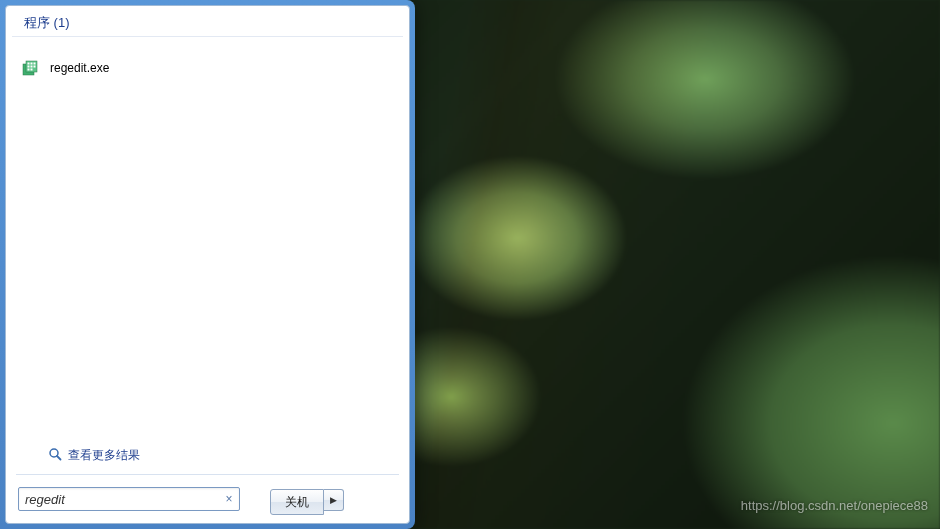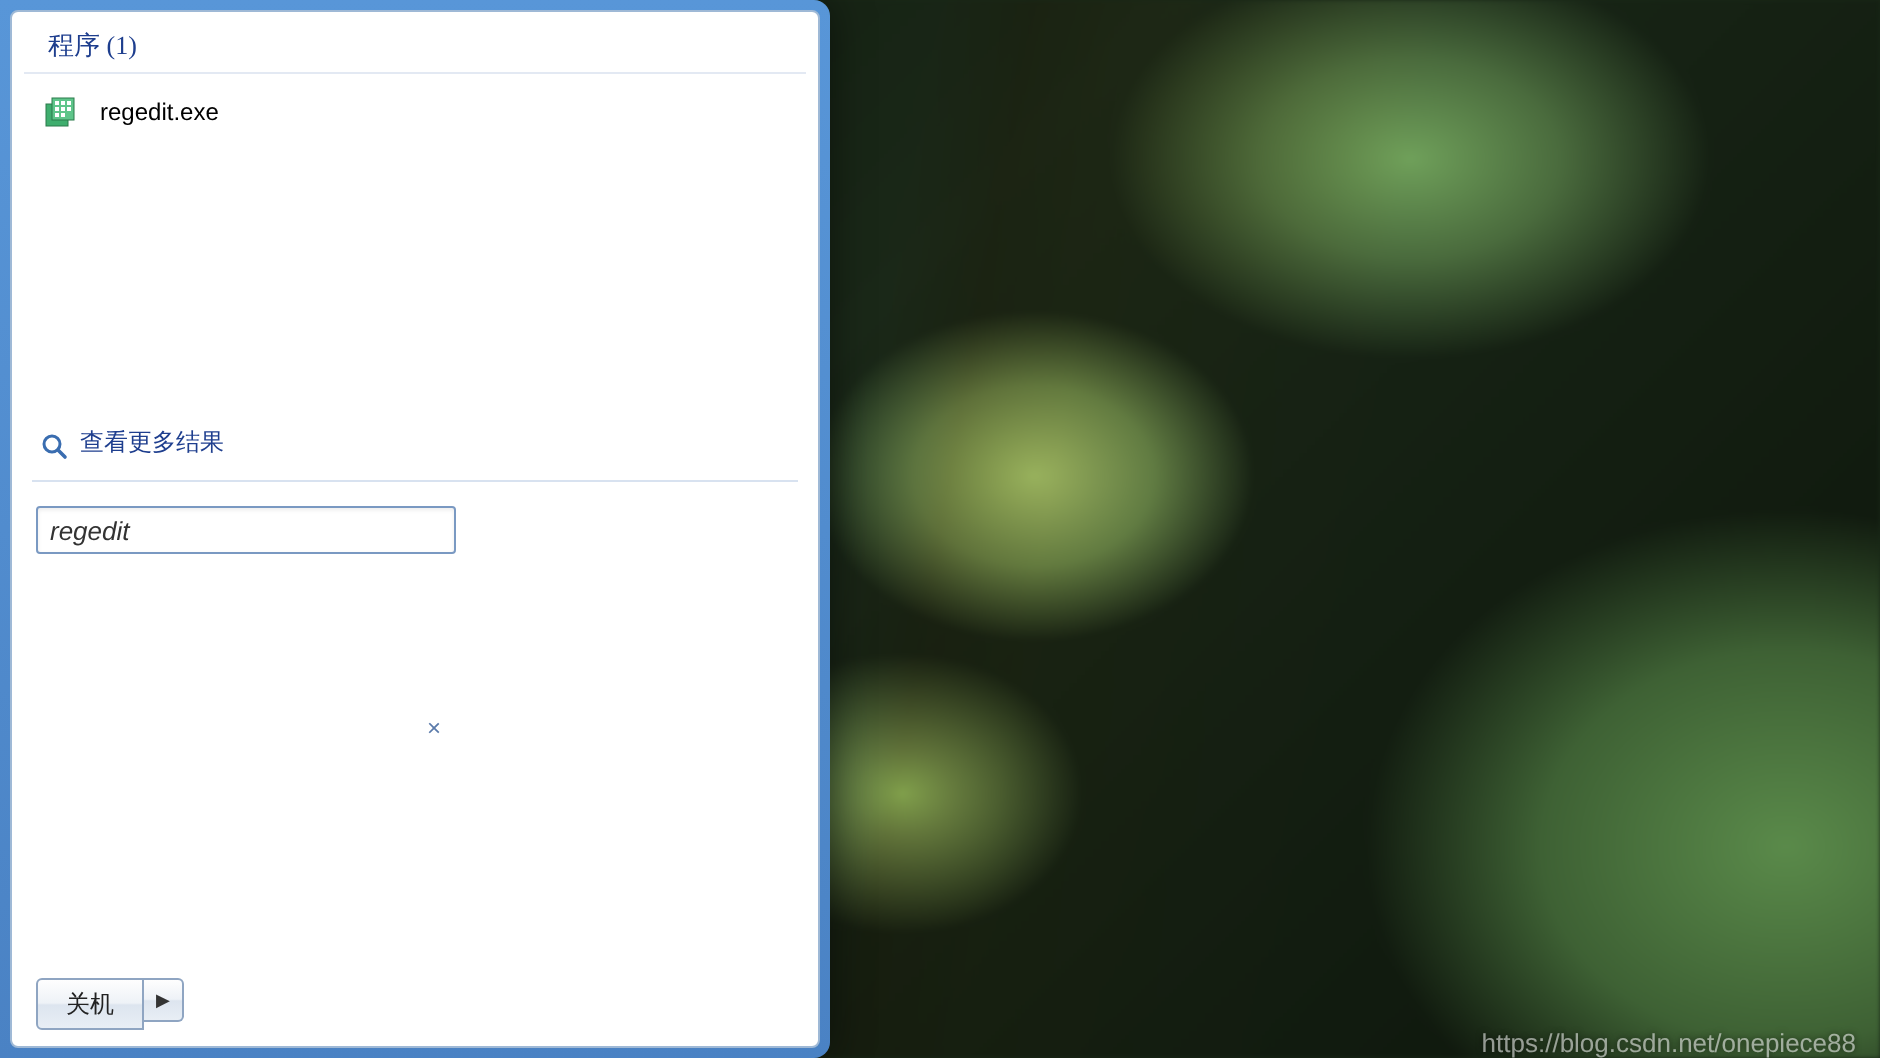--- a/index.html
+++ b/index.html
@@ -25,21 +25,21 @@
     .desktop-bg::after {
       content: "";
       position: absolute;
       inset: 0;
       background: linear-gradient(100deg, transparent 45%, rgba(139,100,70,0.5) 50%, rgba(160,120,80,0.4) 55%, transparent 70%);
       mix-blend-mode: overlay;
     }
     .watermark {
       position: absolute;
       right: 12px;
-      bottom: 0;
+      bottom: 16px;
       color: rgba(255,255,255,0.55);
       font-size: 13px;
       font-family: Arial, sans-serif;
       text-shadow: 0 0 3px rgba(0,0,0,0.6);
       text-align: center;
     }
     .start-menu {
       position: absolute;
       left: 0;
       top: 0;
@@ -58,22 +58,21 @@
       border-radius: 4px;
       display: flex;
       flex-direction: column;
       border: 1px solid #9fb9d6;
     }
     .section-header {
       color: #1e3e8e;
       font-size: 13px;
       padding: 8px 12px 4px;
       border-bottom: 1px solid #e3e9f3;
-      margin: 0 6px 8px;
-      font-family: Liberation Serif, serif;
+      margin: 0 6px 20px;
     }
     .results-area {
       flex: 1;
       overflow: auto;
       padding: 0 6px;
     }
     .result-item {
       display: flex;
       align-items: center;
       padding: 3px 10px;
@@ -84,39 +83,39 @@
       width: 16px;
       height: 16px;
       display: inline-block;
       position: relative;
       flex-shrink: 0;
     }
     .regedit-icon svg { width: 16px; height: 16px; }
     .result-label { font-size: 12px; color: #000; }
     .see-more {
       display: flex;
-      align-items: flex-end;
+      align-items: flex-start;
       gap: 6px;
       padding: 8px 14px;
       color: #1e3e8e;
       font-size: 12px;
       cursor: default;
+      margin-left: 28px;
     }
     .magnifier-icon { width: 14px; height: 14px; flex-shrink: 0; }
     .divider {
       height: 1px;
       background: #d8e2f0;
       margin: 2px 10px;
     }
     .bottom-bar {
       display: flex;
-      align-items: flex-start;
-      gap: 14px;
+      align-items: flex-end;
+      gap: 30px;
       padding: 10px 12px 12px;
-      flex-direction: column;
     }
     .search-box {
       flex: 0 0 222px;
       position: relative;
     }
     .search-input {
       width: 100%;
       height: 24px;
       padding: 3px 24px 3px 6px;
       border: 1px solid #7a99c2;

